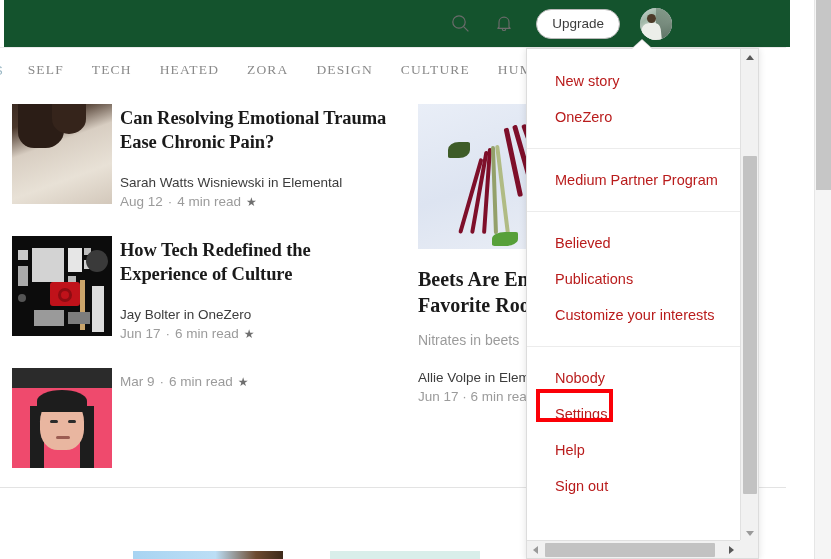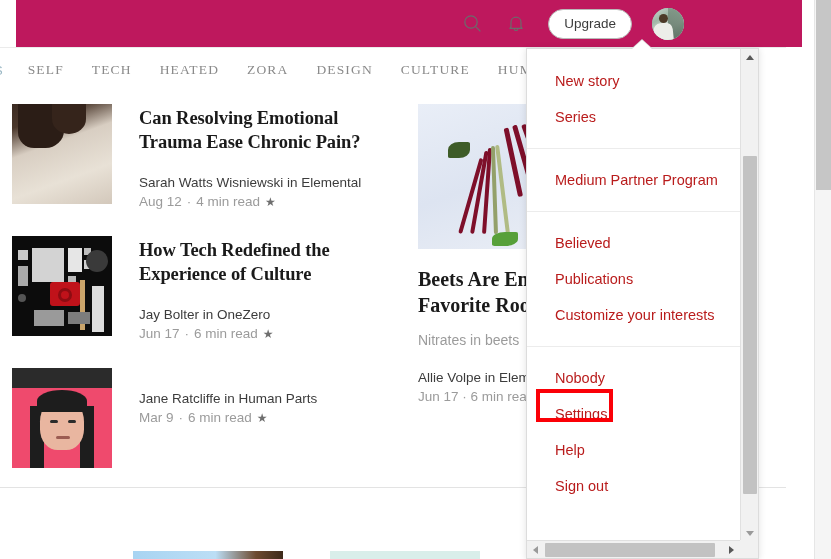--- a/index.html
+++ b/index.html
@@ -12,22 +12,22 @@
   }
   #page {
     position: relative;
     width: 831px; height: 559px;
     overflow: hidden;
     background: #fff;
   }
 
   
   .topbar {
-    position: absolute; top: 0; left: 16px; width: 786px; height: 47px;
-    background: #be185d;
+    position: absolute; top: 0; left: 4px; width: 786px; height: 47px;
+    background: #14532d;
   }
   .topbar-right {
     position: absolute; right: 118px; top: 0; height: 47px;
     display: flex; align-items: center; gap: 20px;
   }
   .icon-btn {
     width: 24px; height: 24px;
     display: flex; align-items: center; justify-content: center;
     cursor: pointer;
   }
@@ -92,21 +92,21 @@
 
   
   .feed {
     position: absolute; top: 92px; left: 0; width: 786px; height: 395px;
     overflow: hidden;
   }
   .col-left {
     position: absolute; left: 12px; top: 12px; width: 390px;
   }
   .story {
-    display: flex; gap: 27px; margin-bottom: 27px;
+    display: flex; gap: 8px; margin-bottom: 27px;
   }
   .thumb {
     width: 100px; height: 100px; flex: 0 0 100px;
     overflow: hidden; background: #ddd; position: relative;
   }
   .story-body { flex: 1; min-width: 0; padding-top: 2px; }
   .story-title {
     font-family: "Liberation Serif", serif;
     font-weight: bold; font-size: 18.5px; line-height: 1.3;
     color: #1a1a1a; letter-spacing: -0.1px;
@@ -369,21 +369,20 @@
           <div class="pinkbg"></div>
           <div class="hairL"></div>
             <div class="hairR"></div>
           <div class="face"></div>
           <div class="hairtop"></div>
           <div class="eyeL"></div>
             <div class="eyeR"></div>
           <div class="mouth"></div>
         </div>
         <div class="story-body">
-          <div class="story-author">Jane Ratcliffe in Human Parts</div>
           <div class="story-meta">
             <span>Mar 9</span>
             <span>·</span>
             <span>6 min read</span>
             <span class="star">★</span>
           </div>
         </div>
       </div>
     </div>
 
@@ -416,21 +415,21 @@
   </div>
 
   <div class="footer-divider"></div>
   <div class="bottom-card bc1"></div>
   <div class="bottom-card bc2"></div>
 
   <div class="menu">
     <div class="menu-inner">
 
       <div class="menu-item">New story</div>
-      <div class="menu-item">Series</div>
+      <div class="menu-item">OneZero</div>
 
       <div class="menu-sep"></div>
 
       <div class="menu-item">Medium Partner Program</div>
 
       <div class="menu-sep"></div>
 
       <div class="menu-item">Believed</div>
       <div class="menu-item">Publications</div>
       <div class="menu-item">Customize your interests</div>

